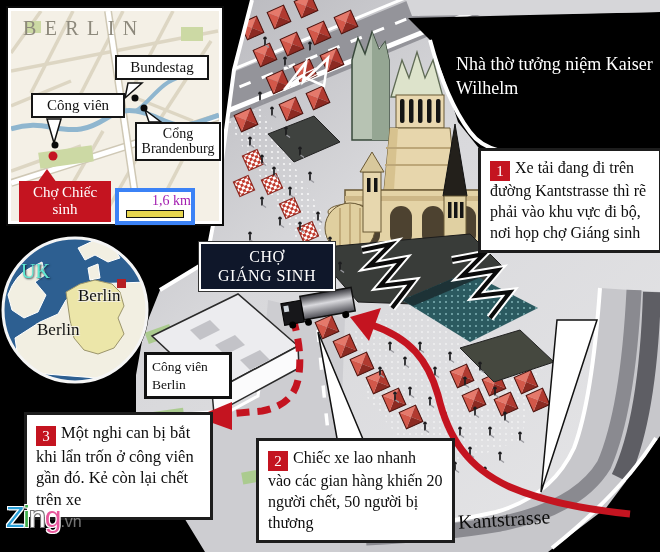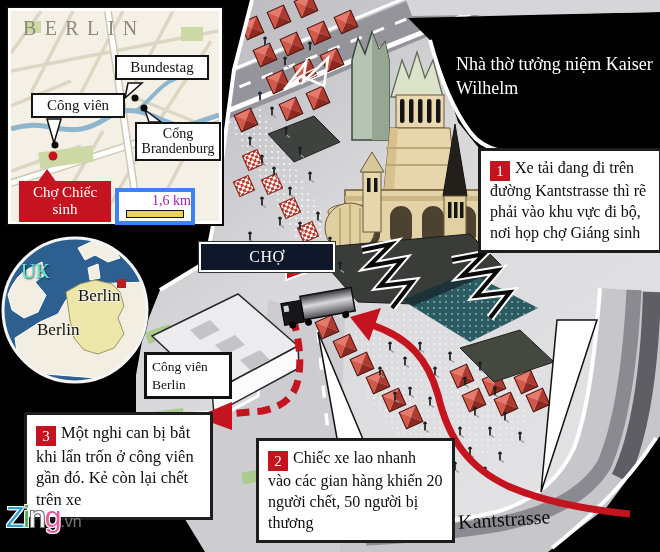--- a/index.html
+++ b/index.html
@@ -386,20 +386,21 @@
       <div id="scalebar"></div>
     </div>
   </div>
 
   <div class="ov" style="left:21px;top:260px;color:#5eead4;font-size:20px;text-shadow:1px 1px 2px #123;">UK</div>
   <div class="ov halo" style="left:78px;top:286px;color:#111;font-size:17px;">Berlin</div>
   <div class="ov halo" style="left:37px;top:320px;color:#111;font-size:17px;">Berlin</div>
 
   <div id="flag" class="ov">
     <div>CHỢ</div>
+    <div>GIÁNG SINH</div>
   </div>
   <div id="parkbox" class="ov">
     <div>Công viên</div>
     <div>Berlin</div>
   </div>
   <div id="caption" class="ov">Nhà thờ tưởng niệm Kaiser Wilhelm</div>
   <div id="street" class="ov">Kantstrasse</div>
 
   <div id="c1" class="ov callout">
     <span class="num">1</span><span>Xe tải đang đi trên đường Kantstrasse thì rẽ phải vào khu vực đi bộ, nơi họp chợ Giáng sinh</span>

